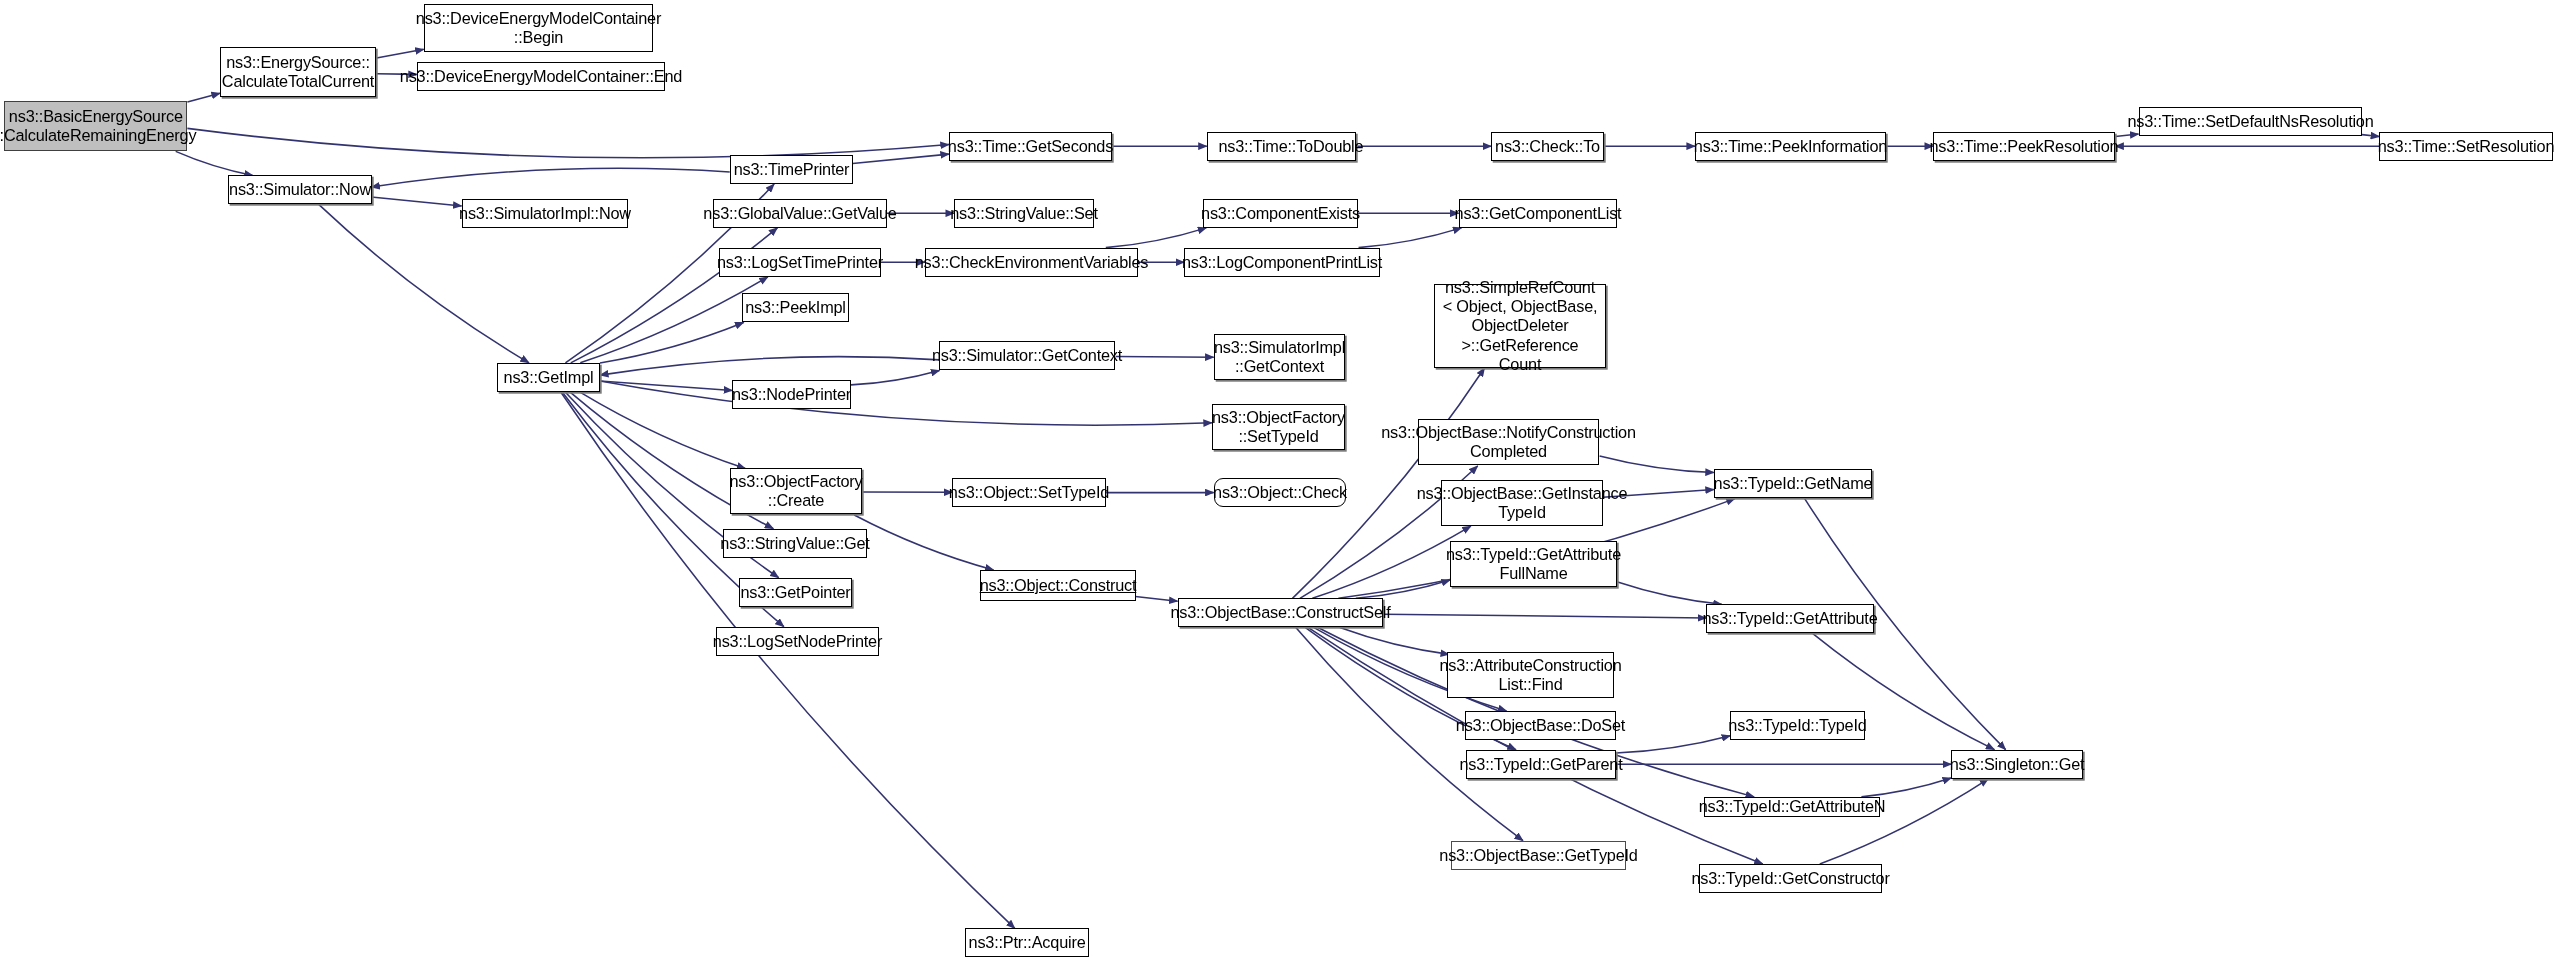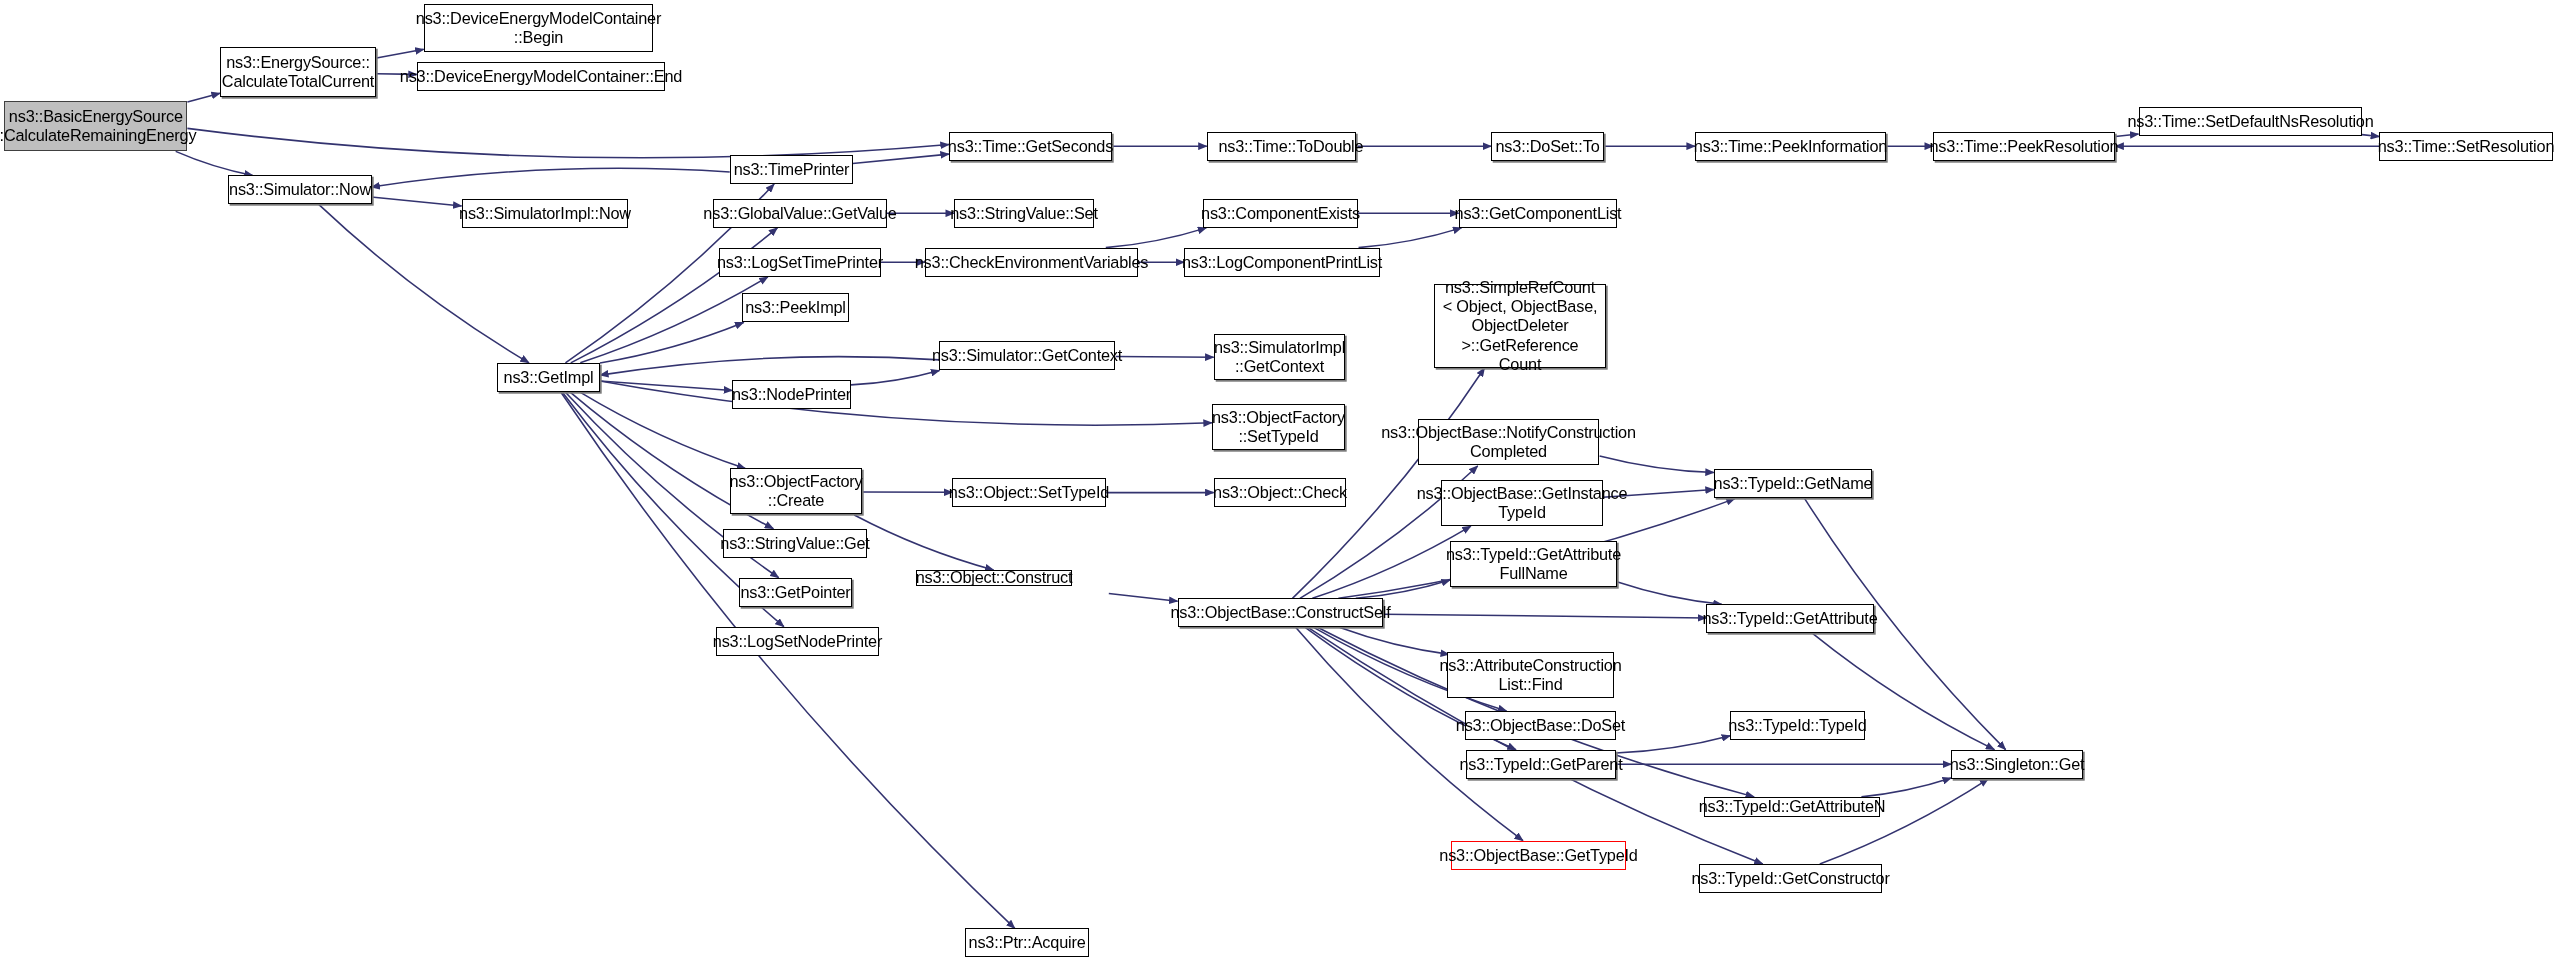--- a/index.html
+++ b/index.html
@@ -136,21 +136,21 @@
       <div class="node shadow" style="left: 220px; top: 47px; width: 156px; height: 50px;">ns3::EnergySource::
 CalculateTotalCurrent</div>
       <div class="node plain" style="left: 424px; top: 4.3px; width: 229px; height: 48px;">ns3::DeviceEnergyModelContainer
 ::Begin</div>
       <div class="node plain" style="left: 417px; top: 62px; width: 248px; height: 29px;">ns3::DeviceEnergyModelContainer::End</div>
       <div class="node shadow" style="left: 228px; top: 175px; width: 144px; height: 29px;">ns3::Simulator::Now</div>
       <div class="node plain" style="left: 462px; top: 199px; width: 166px; height: 29px;">ns3::SimulatorImpl::Now</div>
       <div class="node plain" style="left: 730px; top: 155px; width: 123px; height: 29px;">ns3::TimePrinter</div>
       <div class="node shadow" style="left: 949px; top: 132px; width: 163px; height: 29px;">ns3::Time::GetSeconds</div>
       <div class="node shadow" style="left: 1207px; top: 132px; width: 149px; height: 29px; padding-left: 24px;">ns3::Time::ToDouble</div>
-      <div class="node shadow" style="left: 1491px; top: 132px; width: 113px; height: 29px;">ns3::DoSet::To</div>
+      <div class="node shadow" style="left: 1491px; top: 132px; width: 113px; height: 29px;">ns3::Check::To</div>
       <div class="node shadow" style="left: 1695px; top: 132px; width: 191px; height: 29px;">ns3::Time::PeekInformation</div>
       <div class="node shadow" style="left: 1933px; top: 132px; width: 182px; height: 29px;">ns3::Time::PeekResolution</div>
       <div class="node plain" style="left: 2139px; top: 107px; width: 223px; height: 29px;">ns3::Time::SetDefaultNsResolution</div>
       <div class="node plain" style="left: 2379px; top: 132px; width: 174px; height: 29px;">ns3::Time::SetResolution</div>
       <div class="node plain" style="left: 713px; top: 199px; width: 174px; height: 29px;">ns3::GlobalValue::GetValue</div>
       <div class="node plain" style="left: 954px; top: 199px; width: 140px; height: 29px;">ns3::StringValue::Set</div>
       <div class="node plain" style="left: 1203px; top: 199px; width: 155px; height: 29px;">ns3::ComponentExists</div>
       <div class="node plain" style="left: 1459px; top: 199px; width: 158px; height: 29px;">ns3::GetComponentList</div>
       <div class="node plain" style="left: 719px; top: 248px; width: 162px; height: 29px;">ns3::LogSetTimePrinter</div>
       <div class="node plain" style="left: 925px; top: 248px; width: 213px; height: 29px;">ns3::CheckEnvironmentVariables</div>
@@ -159,25 +159,25 @@
       <div class="node shadow" style="left: 497px; top: 363px; width: 103px; height: 29px;">ns3::GetImpl</div>
       <div class="node plain" style="left: 939px; top: 341px; width: 176px; height: 29px;">ns3::Simulator::GetContext</div>
       <div class="node shadow" style="left: 1214px; top: 334px; width: 131px; height: 46px;">ns3::SimulatorImpl
 ::GetContext</div>
       <div class="node plain" style="left: 732px; top: 380px; width: 119px; height: 29px;">ns3::NodePrinter</div>
       <div class="node shadow" style="left: 1212px; top: 404px; width: 133px; height: 46px;">ns3::ObjectFactory
 ::SetTypeId</div>
       <div class="node shadow" style="left: 730px; top: 468px; width: 132px; height: 46px;">ns3::ObjectFactory
 ::Create</div>
       <div class="node plain" style="left: 952px; top: 478px; width: 154px; height: 29px;">ns3::Object::SetTypeId</div>
-      <div class="node plain" style="left: 1214px; top: 478px; width: 132px; height: 29px;">ns3::Object::Check</div>
+      <div class="node plain" style="left: 1214px; top: 478px; width: 132px; height: 29px; border-radius: 9px;">ns3::Object::Check</div>
       <div class="node plain" style="left: 723px; top: 529px; width: 144px; height: 29px;">ns3::StringValue::Get</div>
       <div class="node shadow" style="left: 739px; top: 578px; width: 113px; height: 29px;">ns3::GetPointer</div>
       <div class="node plain" style="left: 716px; top: 627px; width: 163px; height: 29px;">ns3::LogSetNodePrinter</div>
-      <div class="node plain" style="left: 916px; top: 570px; width: 156px; height: 16px;">ns3::Object::Construct</div>
+      <div class="node plain" style="left: 980px; top: 570px; width: 156px; height: 31px; text-decoration: underline;">ns3::Object::Construct</div>
       <div class="node shadow" style="left: 1178px; top: 598px; width: 205px; height: 29px;">ns3::ObjectBase::ConstructSelf</div>
       <div class="node shadow" style="left: 1434px; top: 284px; width: 172px; height: 84px;">ns3::SimpleRefCount
 &lt; Object, ObjectBase,
  ObjectDeleter &gt;::GetReference
 Count</div>
       <div class="node plain" style="left: 1418px; top: 419px; width: 181px; height: 46px;">ns3::ObjectBase::NotifyConstruction
 Completed</div>
       <div class="node plain" style="left: 1441px; top: 480px; width: 162px; height: 46px;">ns3::ObjectBase::GetInstance
 TypeId</div>
       <div class="node shadow" style="left: 1450px; top: 541px; width: 167px; height: 46px;">ns3::TypeId::GetAttribute

